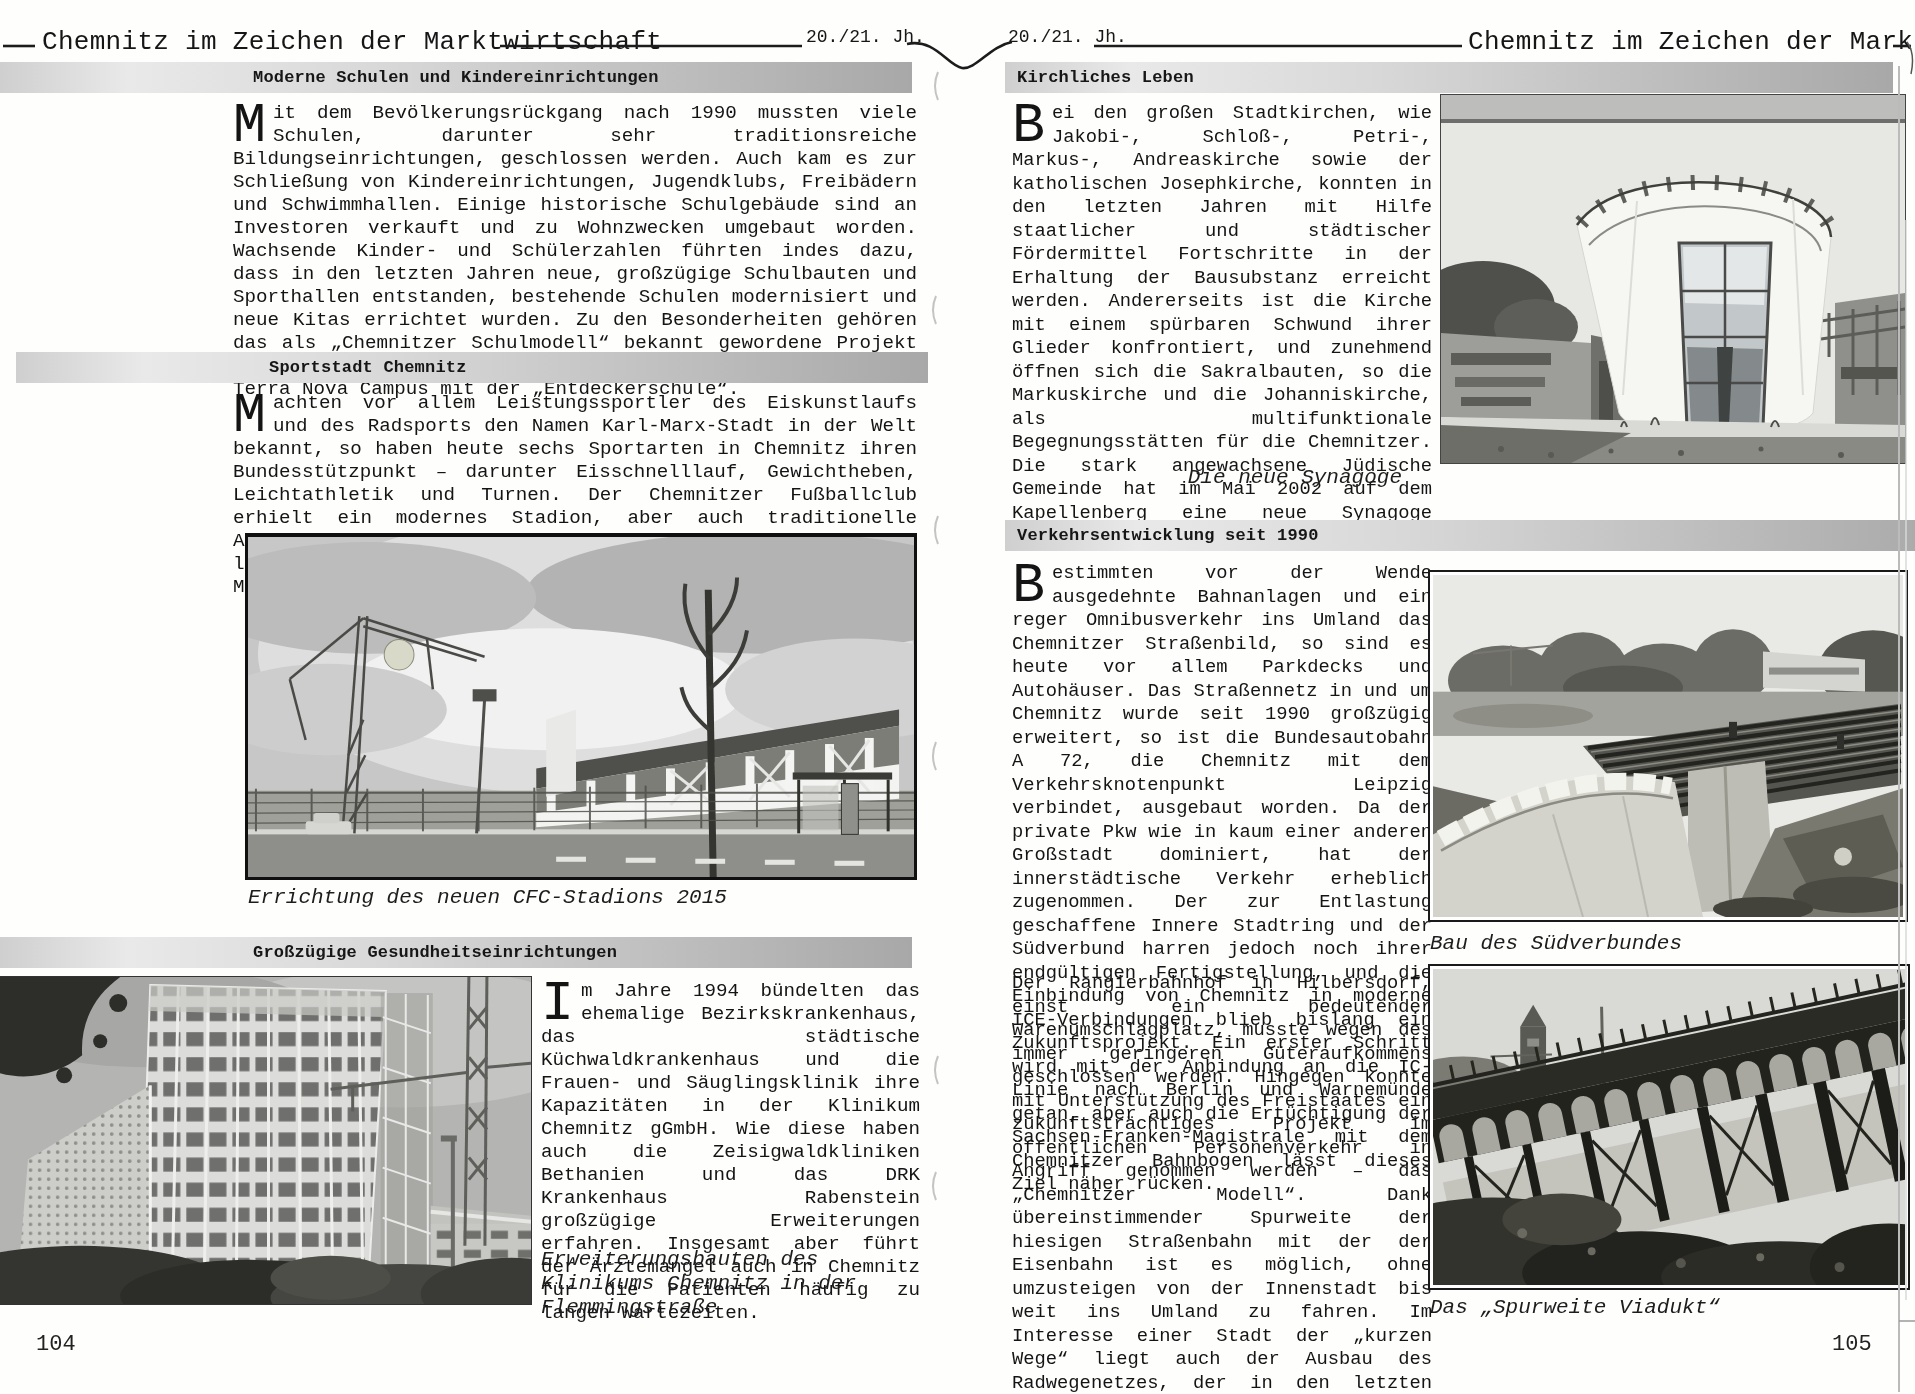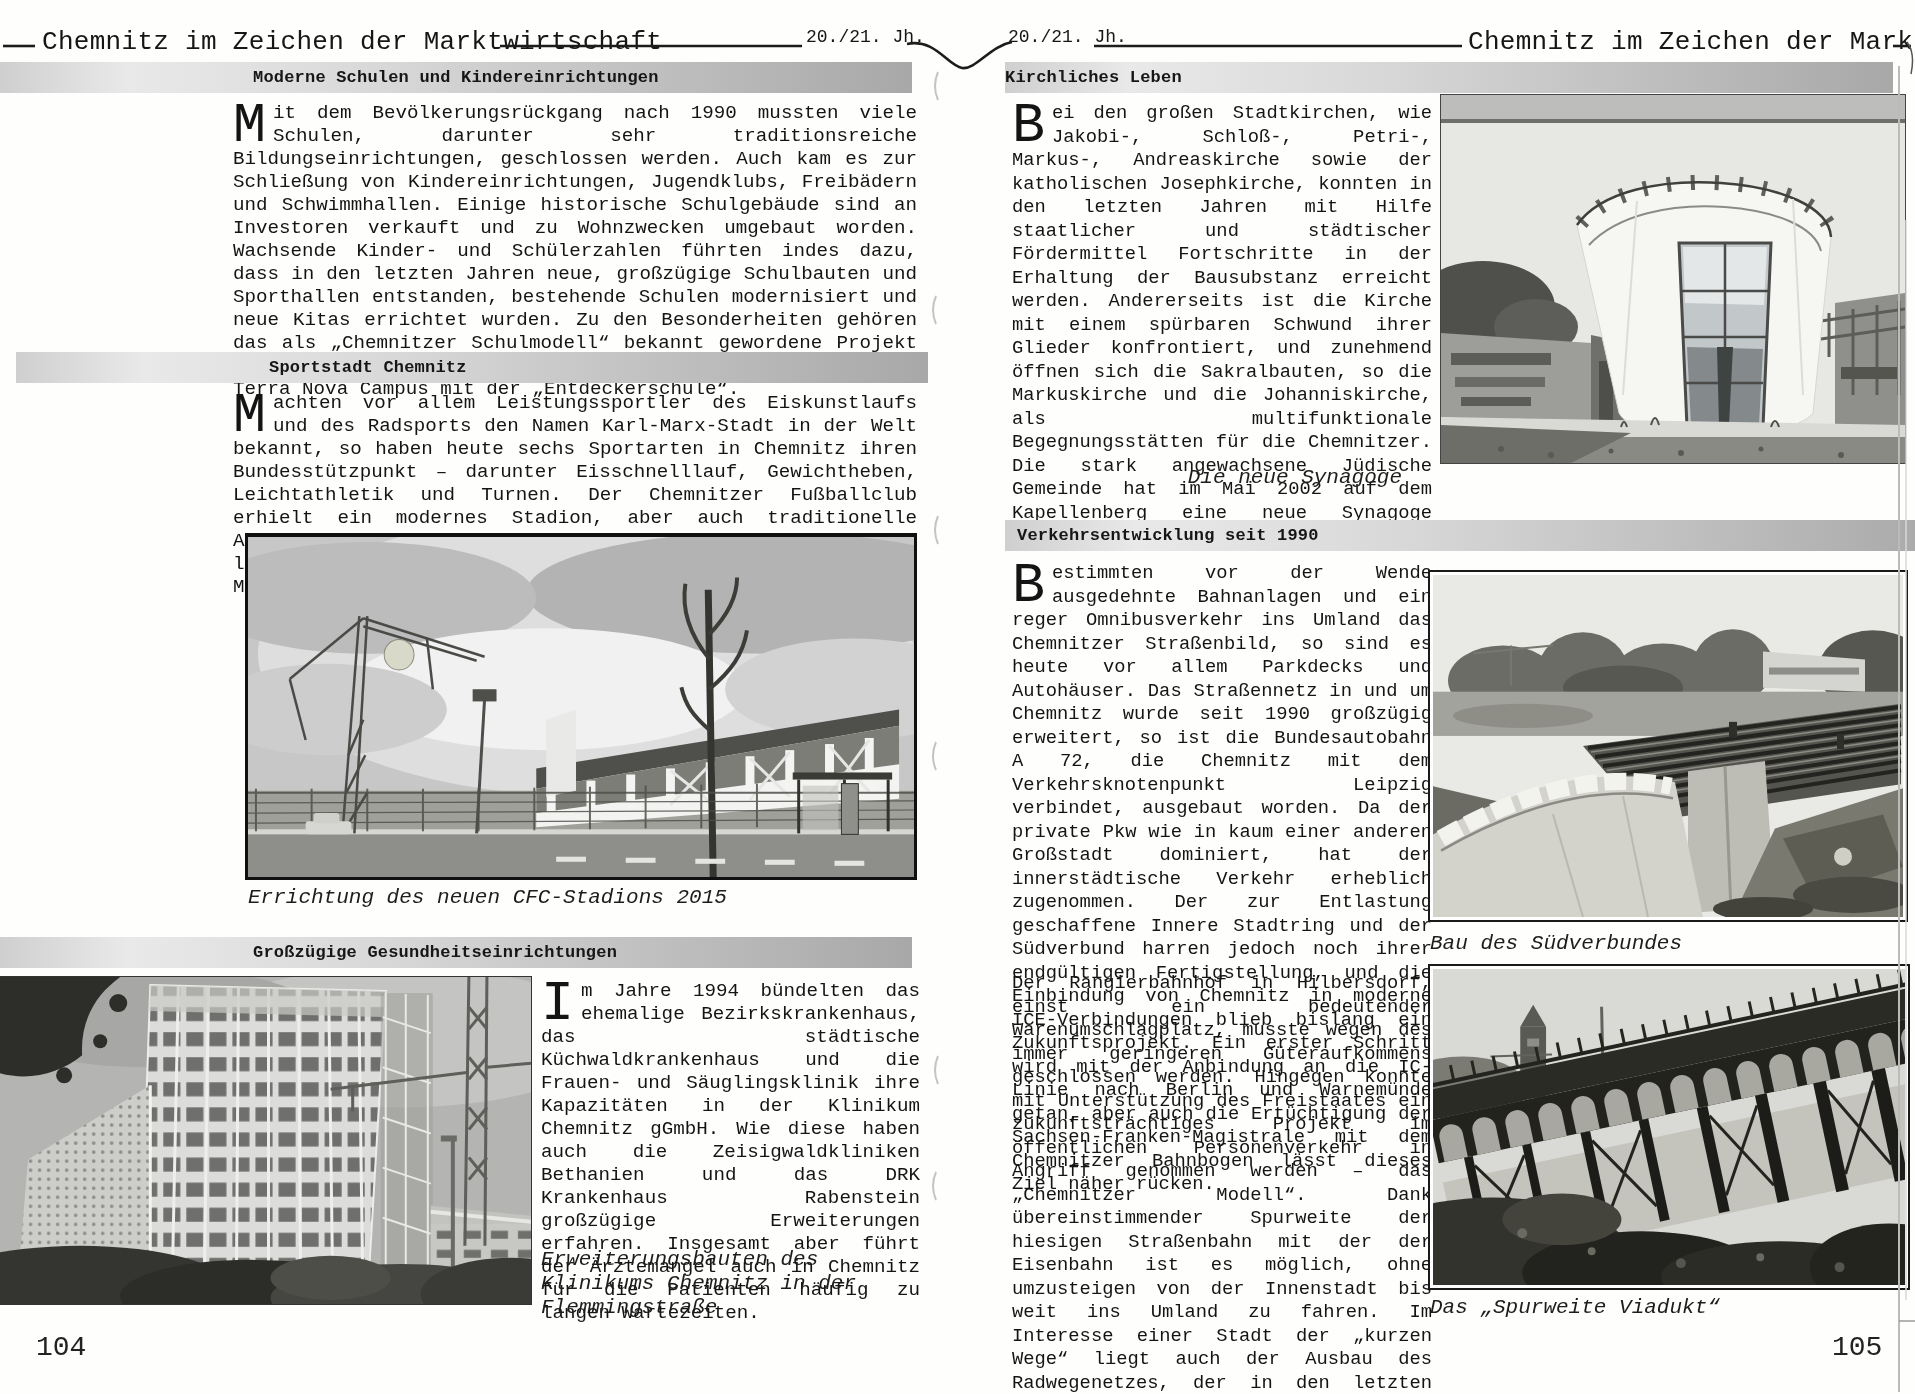--- a/index.html
+++ b/index.html
@@ -9,21 +9,21 @@
   .abs{position:absolute}
   .htitle{font-size:26px;white-space:nowrap;letter-spacing:.3px}
   .era{font-size:18px;white-space:nowrap}
   .bar{position:absolute;height:31px;display:flex;align-items:center;
        background:linear-gradient(90deg,#cfcfcf 0%,#e9e9e9 14%,#d8d8d8 42%,#a8a8a8 100%)}
   .bar span{font-weight:bold;font-size:17px;letter-spacing:.2px}
   .bodyL{position:absolute;text-align:justify;font-size:19.2px;line-height:23px;color:#141414}
   .bodyR{position:absolute;text-align:justify;font-size:18.8px;line-height:23.5px;color:#141414}
   .dc{float:left;font-size:55px;line-height:43px;padding:3px 7px 0 0}
   .cap{position:absolute;font-style:italic;font-size:21px;line-height:24px;color:#1d1d1d}
-  .pnum{position:absolute;font-size:28px;color:#222}
+  .pnum{position:absolute;font-size:22px;color:#222}
   .photo{position:absolute;background:#fff}
   .photo svg{display:block;width:100%;height:100%}
   .artifacts{position:absolute;inset:0;pointer-events:none}
 </style>
 </head>
 <body>
 
 <div class="sheet">
 
   <span class="abs htitle" style="left:42px;top:27px">Chemnitz im Zeichen der Marktwirtschaft</span>
@@ -224,21 +224,21 @@
   <p class="bodyL" style="left:541px;top:980px;width:379px">
     <span class="dc">I</span><span>m Jahre 1994 bündelten das ehemalige Bezirkskrankenhaus, das städtische Küchwaldkrankenhaus und die Frauen- und Säuglingsklinik ihre Kapazitäten in der Klinikum Chemnitz gGmbH. Wie diese haben auch die Zeisigwaldkliniken Bethanien und das DRK Krankenhaus Rabenstein großzügige Erweiterungen erfahren. Insgesamt aber führt der Ärztemangel auch in Chemnitz für die Patienten häufig zu langen Wartezeiten.</span>
   </p>
   <span class="cap" style="left:541px;top:1248px;width:385px">Erweiterungsbauten des Klinikums Chemnitz in der Flemmingstraße</span>
 
   <span class="pnum" style="left:36px;top:1332px">104</span>
 
   <span class="abs era" style="left:1008px;top:27px">20./21. Jh.</span>
   <span class="abs htitle" style="left:1468px;top:27px">Chemnitz im Zeichen der Marktwirtschaft</span>
 
-  <div class="bar" style="left:1005px;top:62px;width:888px;">
+  <div class="bar" style="left:1005px;top:62px;width:888px;padding-left:12px">
     <span>Kirchliches Leben</span>
   </div>
   <p class="bodyR" style="left:1012px;top:102px;width:420px">
     <span class="dc" style="line-height:44px">B</span><span>ei den großen Stadtkirchen, wie Jakobi-, Schloß-, Petri-, Markus-, Andreaskirche sowie der katholischen Josephkirche, konnten in den letzten Jahren mit Hilfe staatlicher und städtischer Fördermittel Fortschritte in der Erhaltung der Bausubstanz erreicht werden. Andererseits ist die Kirche mit einem spürbaren Schwund ihrer Glieder konfrontiert, und zunehmend öffnen sich die Sakralbauten, so die Markuskirche und die Johanniskirche, als multifunktionale Begegnungsstätten für die Chemnitzer. Die stark angewachsene Jüdische Gemeinde hat im Mai 2002 auf dem Kapellenberg eine neue Synagoge erhalten.</span>
   </p>
 
   <div class="photo" style="left:1440px;top:94px;width:466px;height:370px;border:1px solid #444">
     <svg viewBox="0 0 464 368" preserveAspectRatio="none">
       <rect width="464" height="368" fill="#e7e7e4"></rect>
       <rect width="464" height="24" fill="#bdbdbb"></rect>

